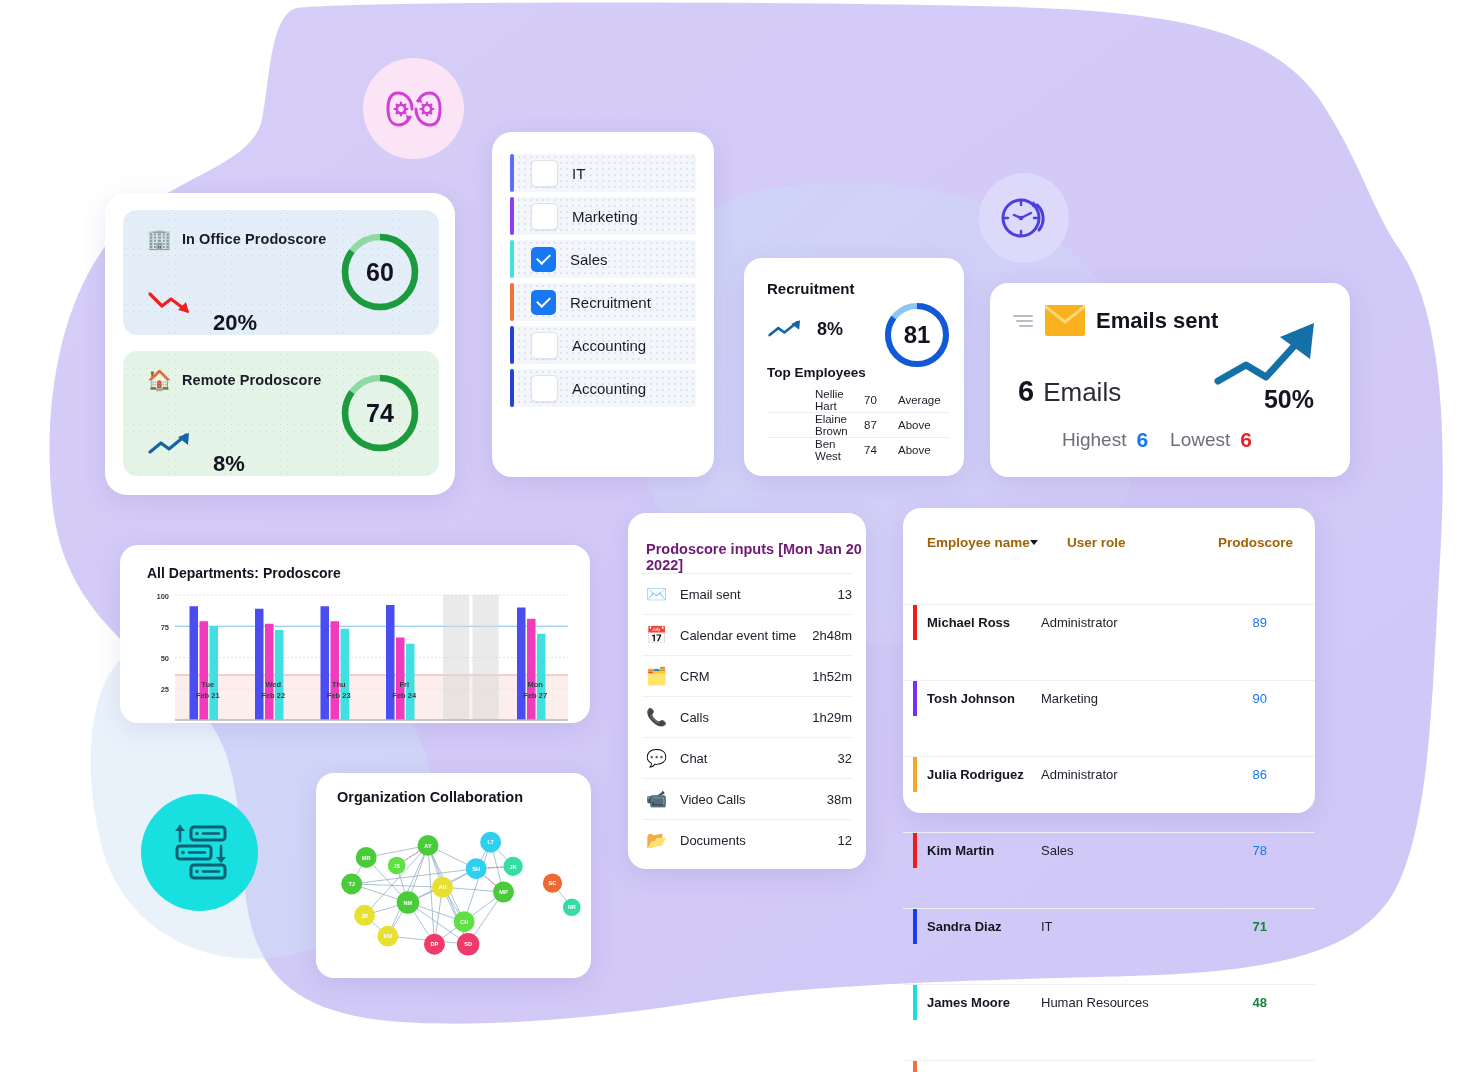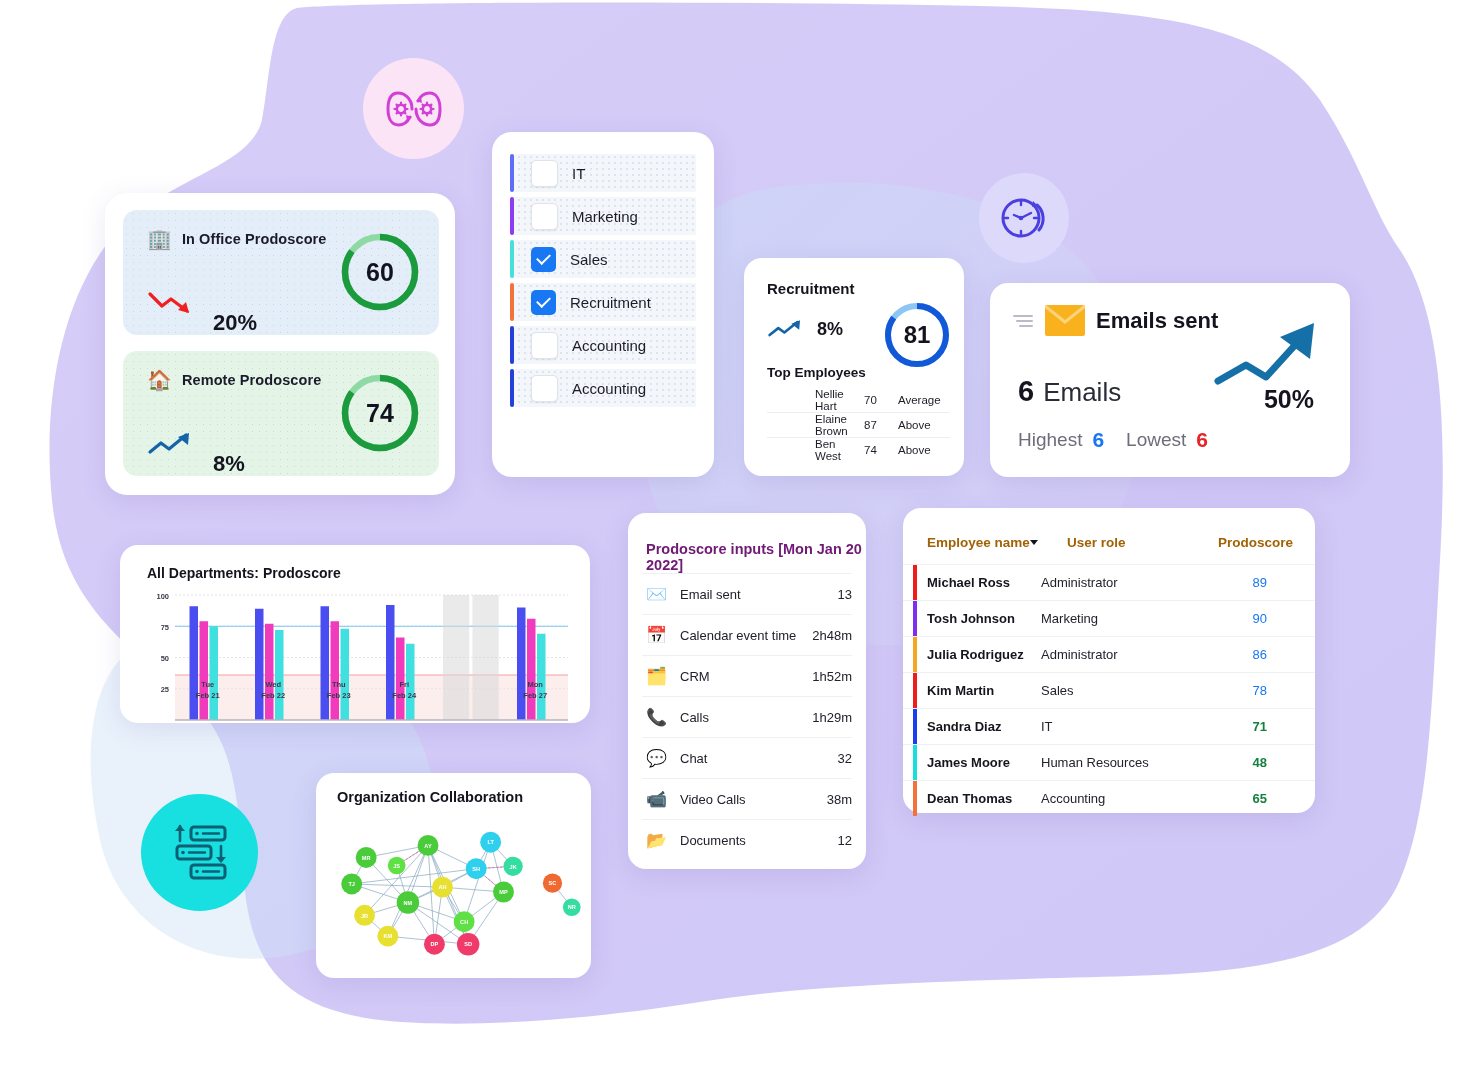--- a/index.html
+++ b/index.html
@@ -67,21 +67,21 @@
   .rec-st{width:52px;font-size:11.5px;color:#1d1d28;}
 
   
   #emails-card{left:990px;top:283px;width:360px;height:194px;border-radius:18px;}
   .em-head{position:absolute;left:22px;top:22px;display:flex;align-items:center;gap:11px;}
   .em-title{font-size:22px;font-weight:700;color:#14141f;}
   .em-count{position:absolute;left:28px;top:92px;display:flex;align-items:baseline;gap:9px;}
   .em-num{font-size:29px;font-weight:700;color:#15151f;}
   .em-word{font-size:26px;font-weight:400;color:#2a2a38;}
   .em-foot{position:absolute;left:28px;top:145px;display:flex;align-items:center;gap:10px;}
-  .em-lbl{font-size:19px;color:#6d6d7c;}
+  .em-lbl{font-size:19px;color:#6d6d7c;margin-left:44px;}
   .em-hi{font-size:21px;font-weight:700;color:#1877f2;}
   .em-lo{font-size:21px;font-weight:700;color:#e8232a;}
   .em-trend{position:absolute;right:26px;top:36px;width:110px;height:110px;}
   .em-trend-pct{position:absolute;right:36px;top:102px;font-size:25px;font-weight:700;color:#15151f;}
 
   
   #chart-card{left:120px;top:545px;width:470px;height:178px;border-radius:18px;}
   .ch-title{position:absolute;left:27px;top:20px;font-size:14px;font-weight:700;color:#14141f;}
   .ch-plot{position:absolute;left:27px;top:48px;right:18px;bottom:46px;}
 
@@ -95,21 +95,21 @@
   .in-val{font-size:13px;color:#22222e;text-align:right;}
 
   
   #employees-card{left:903px;top:508px;width:412px;height:305px;border-radius:18px;}
   .et-head{display:flex;align-items:center;height:44px;padding:12px 22px 0 24px;}
   .et-h{font-size:13.5px;font-weight:700;color:#a16207;display:flex;align-items:center;}
   .et-h.c1{flex:1;}
   .et-h.c2{width:140px;}
   .et-h.c3{width:86px;text-align:right;justify-content:flex-end;}
   .et-row{position:relative;display:flex;align-items:center;height:35px;
-      padding:0 22px 0 24px;border-top:1px solid #eef0f4;}
+      padding:0 22px 0 24px;border-top:1px solid #eef0f4;margin-top:40px;}
   .et-strip{position:absolute;left:10px;top:0;width:3.5px;height:100%;}
   .et-c1{flex:1;font-size:13px;font-weight:600;color:#15151f;}
   .et-c2{width:140px;font-size:13px;color:#22222e;}
   .et-c3{width:86px;font-size:13px;text-align:right;padding-right:26px;}
   .et-c3.link{color:#1877f2;}
   .et-c3.plain{color:#15803d;font-weight:700;}
   .caret{width:0;height:0;border-left:4px solid transparent;border-right:4px solid transparent;
       border-top:5px solid #14141f;}
 
   

